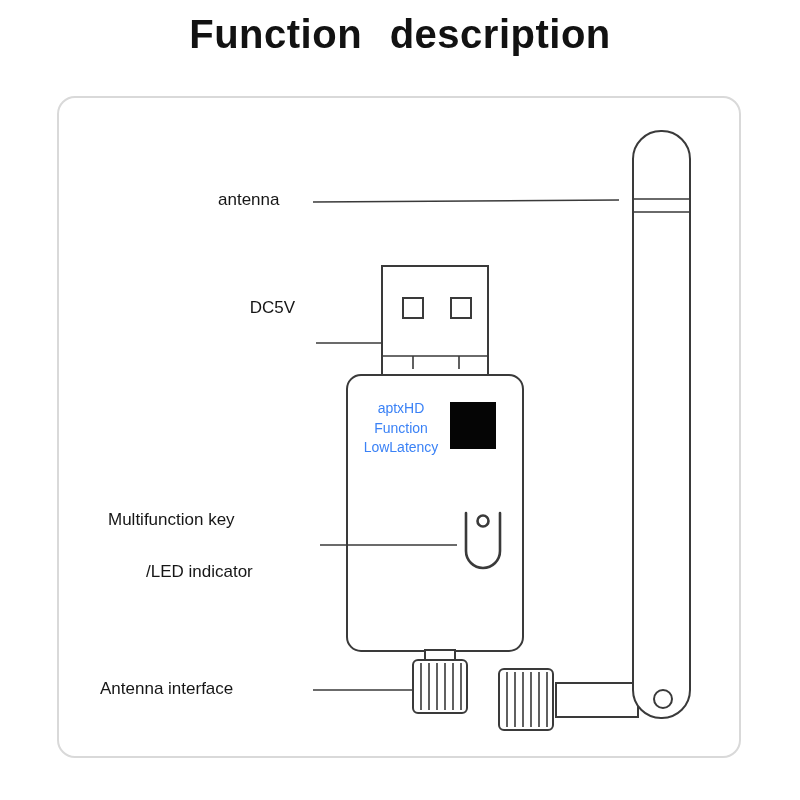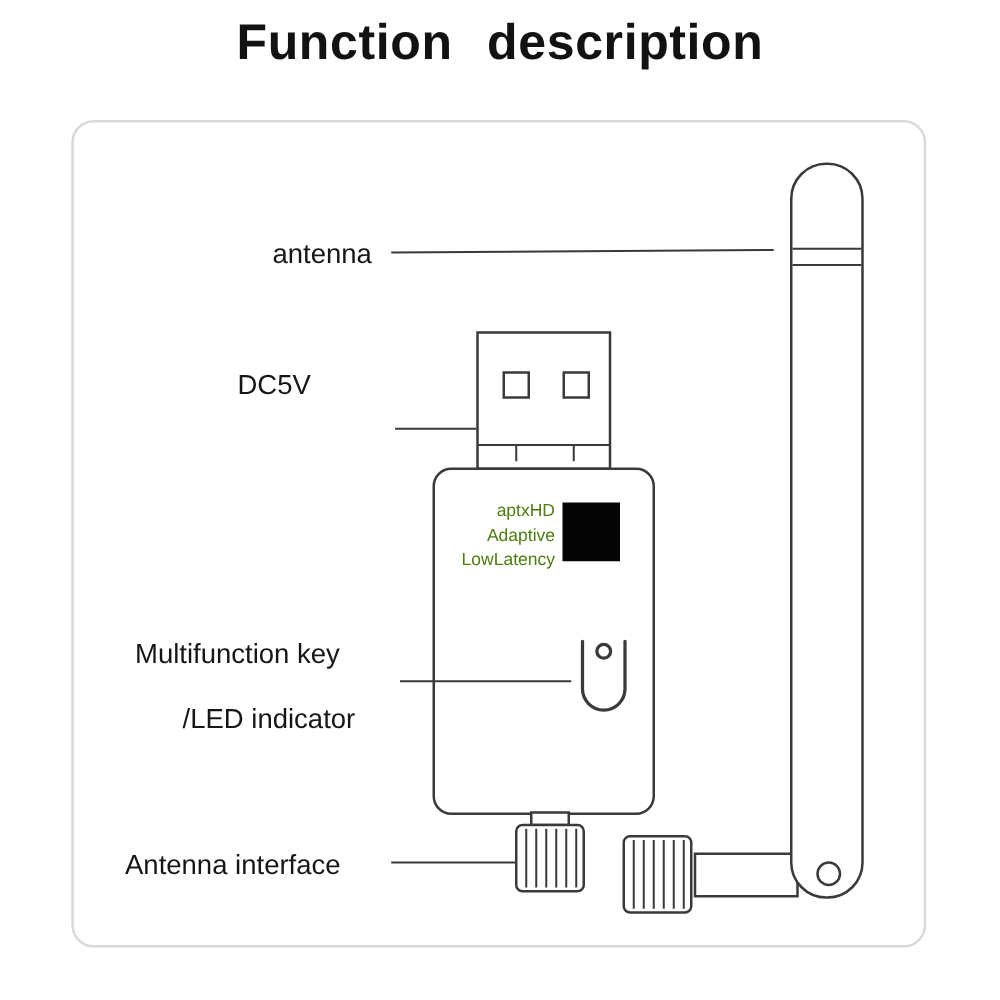--- a/index.html
+++ b/index.html
@@ -42,36 +42,36 @@
     top: 0;
     width: 800px;
     height: 800px;
   }
   .shape { fill: #ffffff; stroke: var(--line, #3a3a3a); stroke-width: 2; }
   .fillsq { fill: var(--marking_square, #050505); stroke: none; }
   .ln { stroke: var(--line, #3a3a3a); stroke-width: 1.6; fill: none; }
   .thick { fill: none; stroke: var(--line, #3a3a3a); stroke-width: 2.6; stroke-linecap: round; }
   .label {
     position: absolute;
-    font-size: 22px;
+    font-size: 17px;
     line-height: 1.25;
     color: var(--text, #161616);
     white-space: nowrap;
   }
-  .label.center { text-align: left; white-space: normal; }
+  .label.center { text-align: center; white-space: normal; }
   .power-block div { line-height: 32px; }
   .markings {
     position: absolute;
     left: 358px;
     top: 399px;
     width: 86px;
-    text-align: right;
+    text-align: center;
     font-size: 14px;
     line-height: 19.5px;
-    color: #4d7c0f;
+    color: #3b82f6;
   }
 </style>
 </head>
 <body>
 
 <div class="stage">
 
   <h1 class="title">Function description</h1>
 
   <div class="frame"></div>
@@ -128,17 +128,17 @@
   </div>
 
   <div class="label" style="left:108px; top:509px;">Multifunction key</div>
 
   <div class="label" style="left:146px; top:561px;">/LED indicator</div>
 
   <div class="label" style="left:100px; top:678px;">Antenna interface</div>
 
   <div class="markings">
     <div>aptxHD</div>
-    <div>Adaptive</div>
+    <div>Function</div>
     <div>LowLatency</div>
   </div>
 
 </div>
 
 </body></html>

